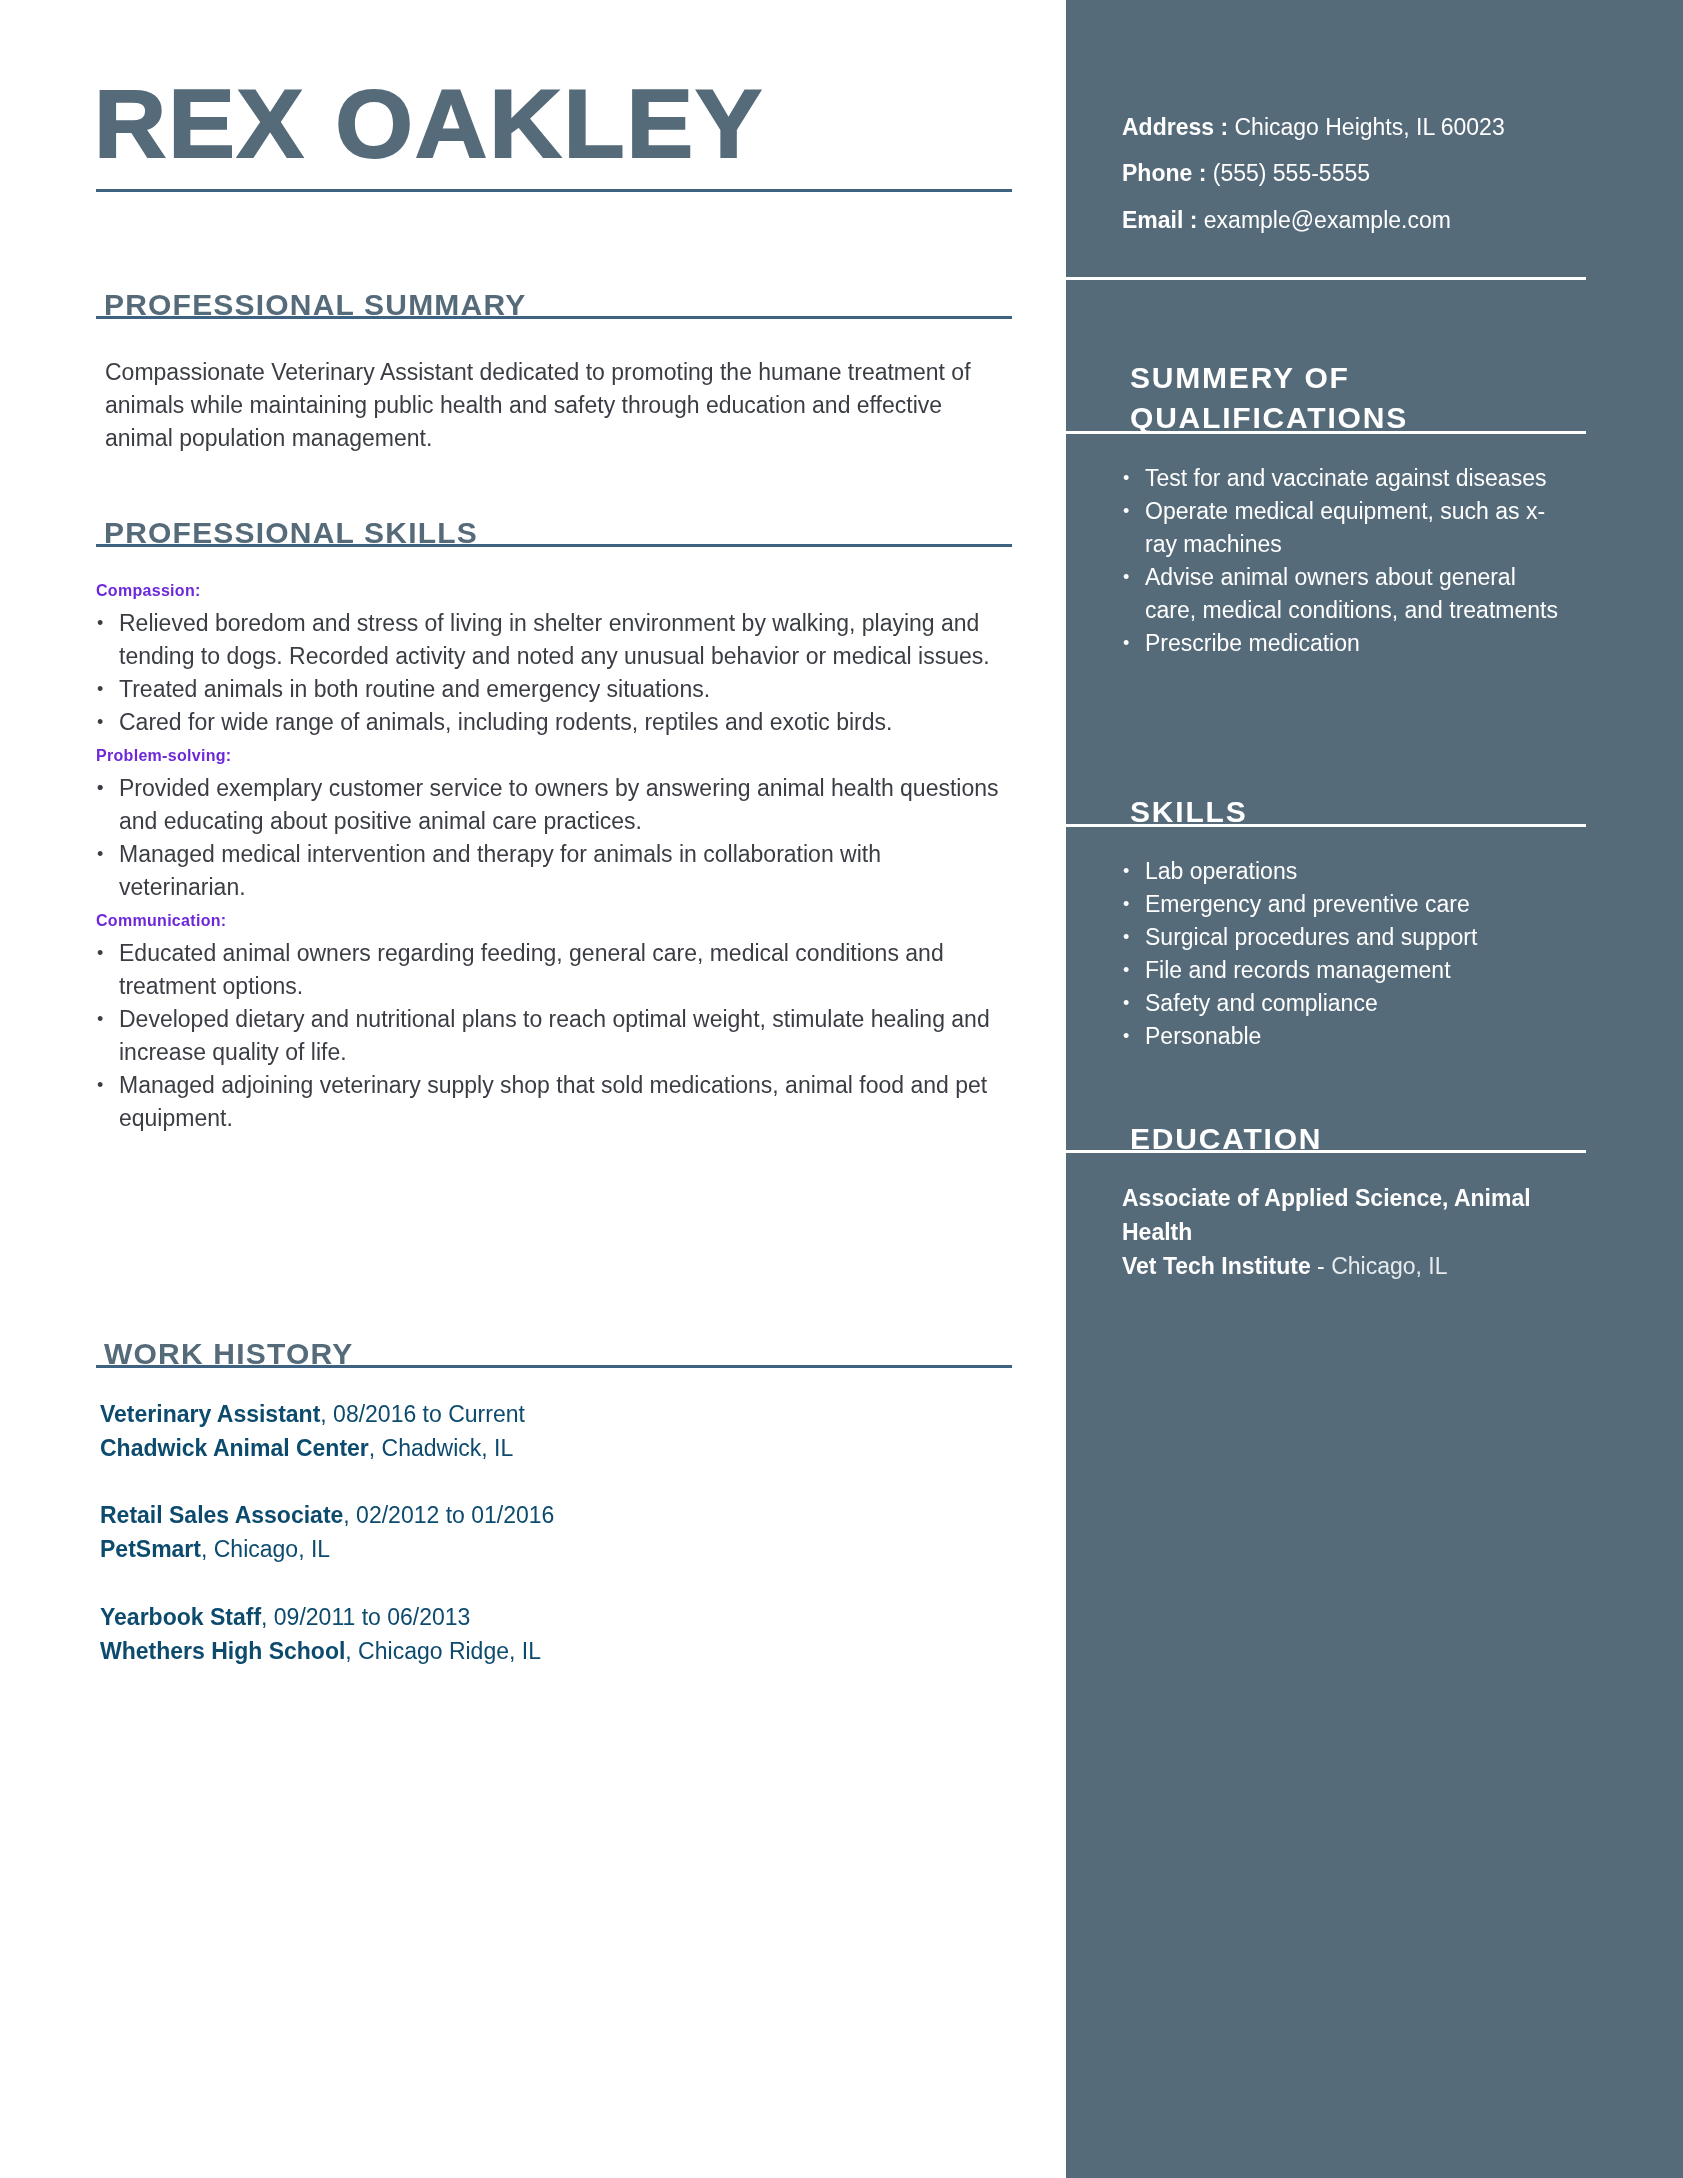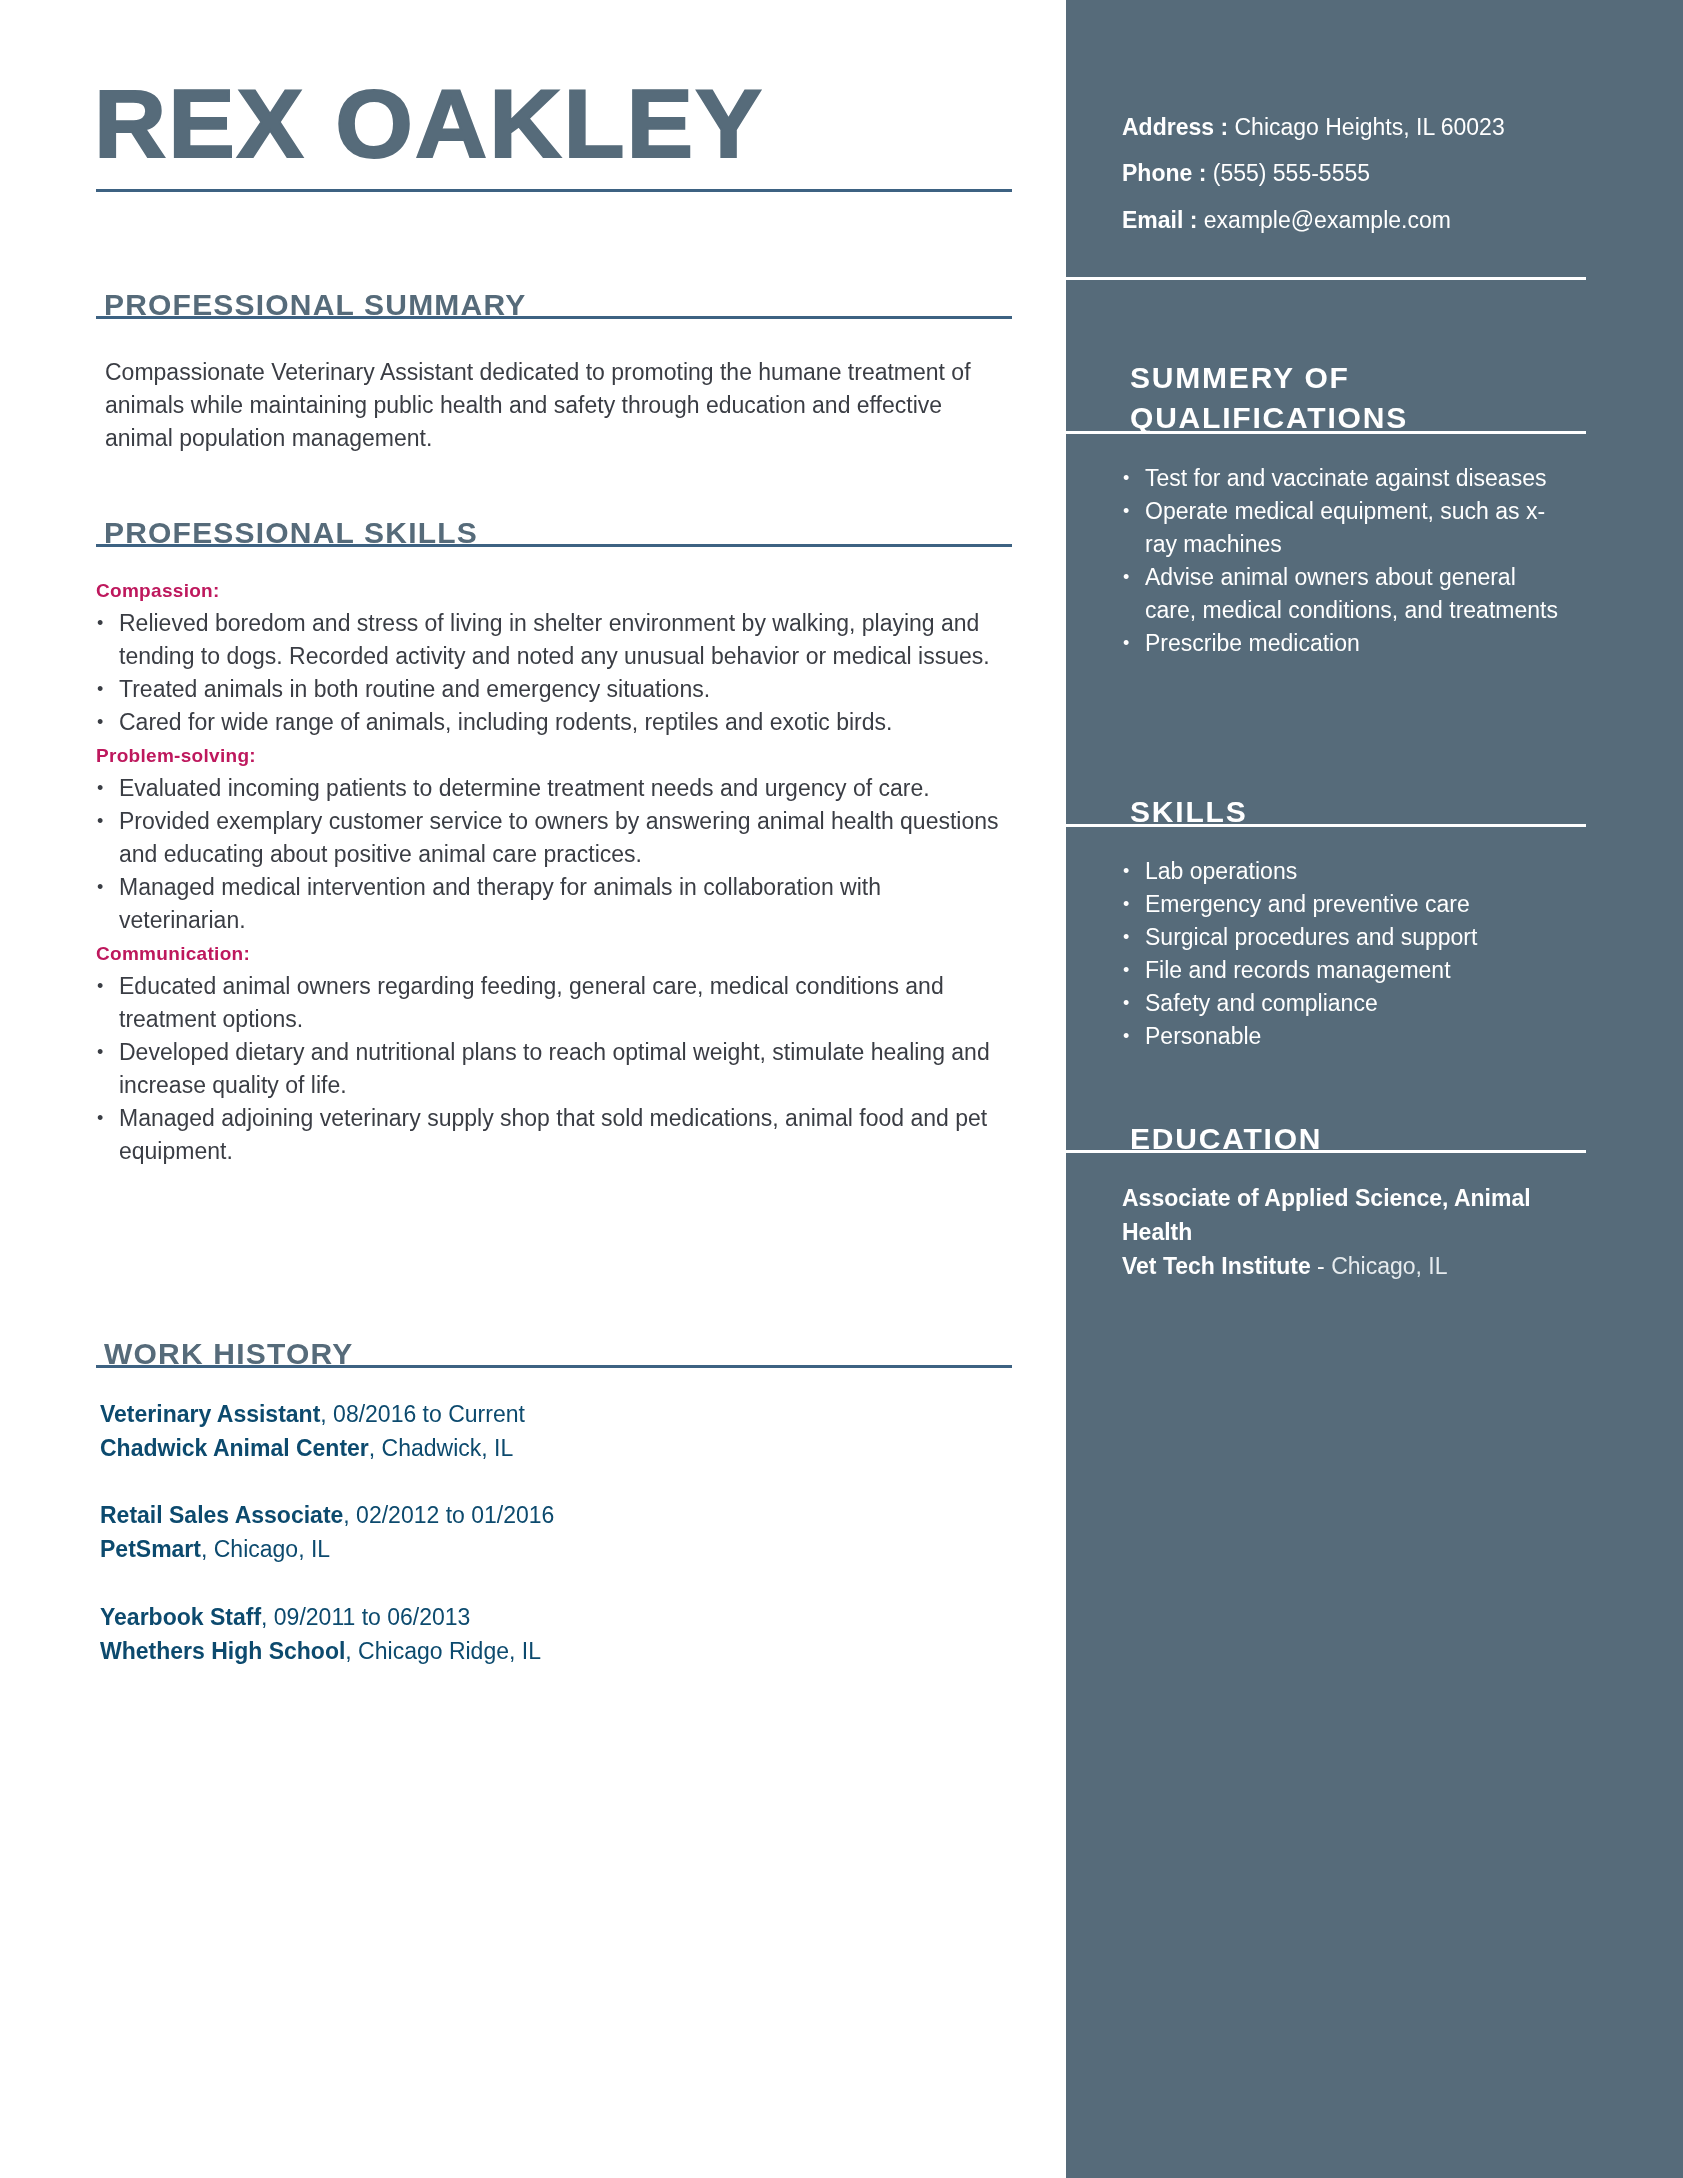--- a/index.html
+++ b/index.html
@@ -20,21 +20,21 @@
   .rule-left { left: 96px; width: 916px; height: 3px; background: #3d6282; }
   .sec-head {
     left: 96px; margin: 8px; font-weight: 700; font-size: 30px; line-height: 36px;
     letter-spacing: 1.2px; color: #566b7a;
   }
   .body-text {
     left: 96px; width: 911px; font-size: 23px; line-height: 33px; color: #3a3d44;
   }
   .para { margin: 9px; }
   .sub-head {
-    font-weight: 900; font-size: 19px; line-height: 33px; color: #be185d; margin: 0;
+    font-weight: 900; font-size: 16px; line-height: 33px; color: #6d28d9; margin: 0;
     letter-spacing: 0.3px;
   }
   ul.bul { list-style: none; margin: 0; padding: 0; }
   ul.bul li { position: relative; padding-left: 23px; }
   ul.bul li .dot {
     position: absolute; left: 1px; top: 0; font-size: 18px; line-height: 33px;
   }
   .job { left: 100px; font-size: 23px; line-height: 34px; color: #0c4a6e; }
   .job b { font-weight: 700; }
   
@@ -74,21 +74,21 @@
     <p class="sub-head">Compassion:</p>
     <ul class="bul">
       <li><span class="dot">•</span><span>Relieved boredom and stress of living in shelter environment by walking, playing and tending to dogs. Recorded activity and noted any unusual behavior or medical issues.</span></li>
       <li><span class="dot">•</span><span>Treated animals in both routine and emergency situations.</span></li>
       <li><span class="dot">•</span><span>Cared for wide range of animals, including rodents, reptiles and exotic birds.</span></li>
     </ul>
   </div>
   <div>
     <p class="sub-head">Problem-solving:</p>
     <ul class="bul">
-      <li><span class="dot">•</span><span>Evaluated incoming patients to determine treatment needs and urgency of care.</span></li>
+      <li><span class="dot">•</span></li>
       <li><span class="dot">•</span><span>Provided exemplary customer service to owners by answering animal health questions and educating about positive animal care practices.</span></li>
       <li><span class="dot">•</span><span>Managed medical intervention and therapy for animals in collaboration with veterinarian.</span></li>
     </ul>
   </div>
   <div>
     <p class="sub-head">Communication:</p>
     <ul class="bul">
       <li><span class="dot">•</span><span>Educated animal owners regarding feeding, general care, medical conditions and treatment options.</span></li>
       <li><span class="dot">•</span><span>Developed dietary and nutritional plans to reach optimal weight, stimulate healing and increase quality of life.</span></li>
       <li><span class="dot">•</span><span>Managed adjoining veterinary supply shop that sold medications, animal food and pet equipment.</span></li>

